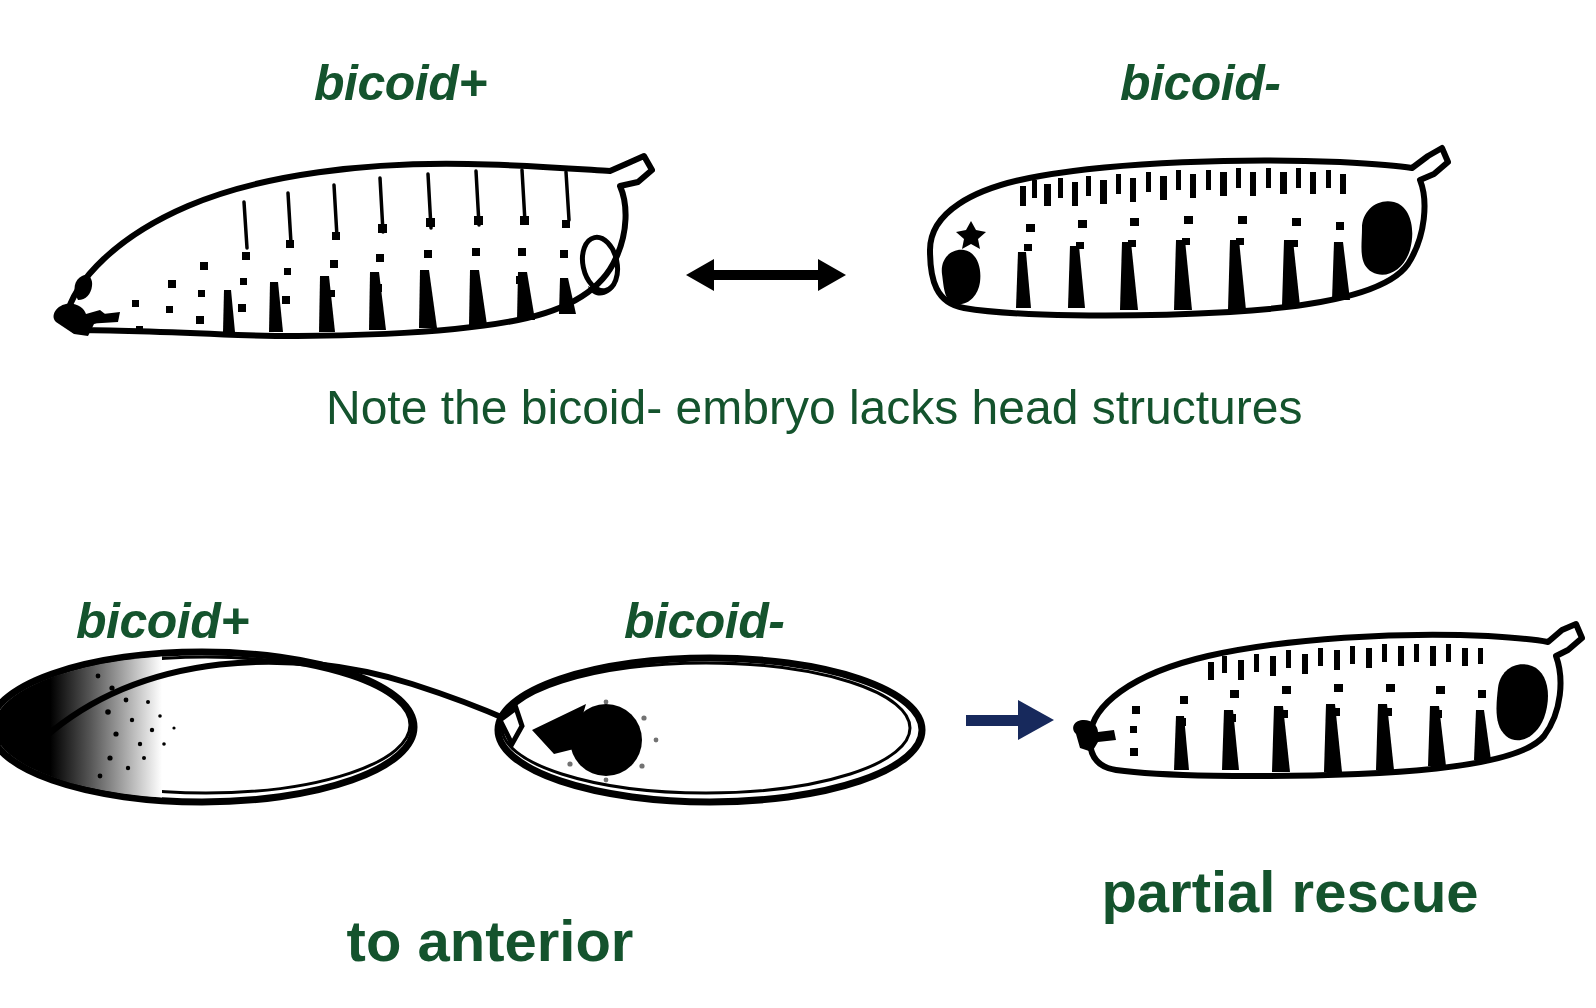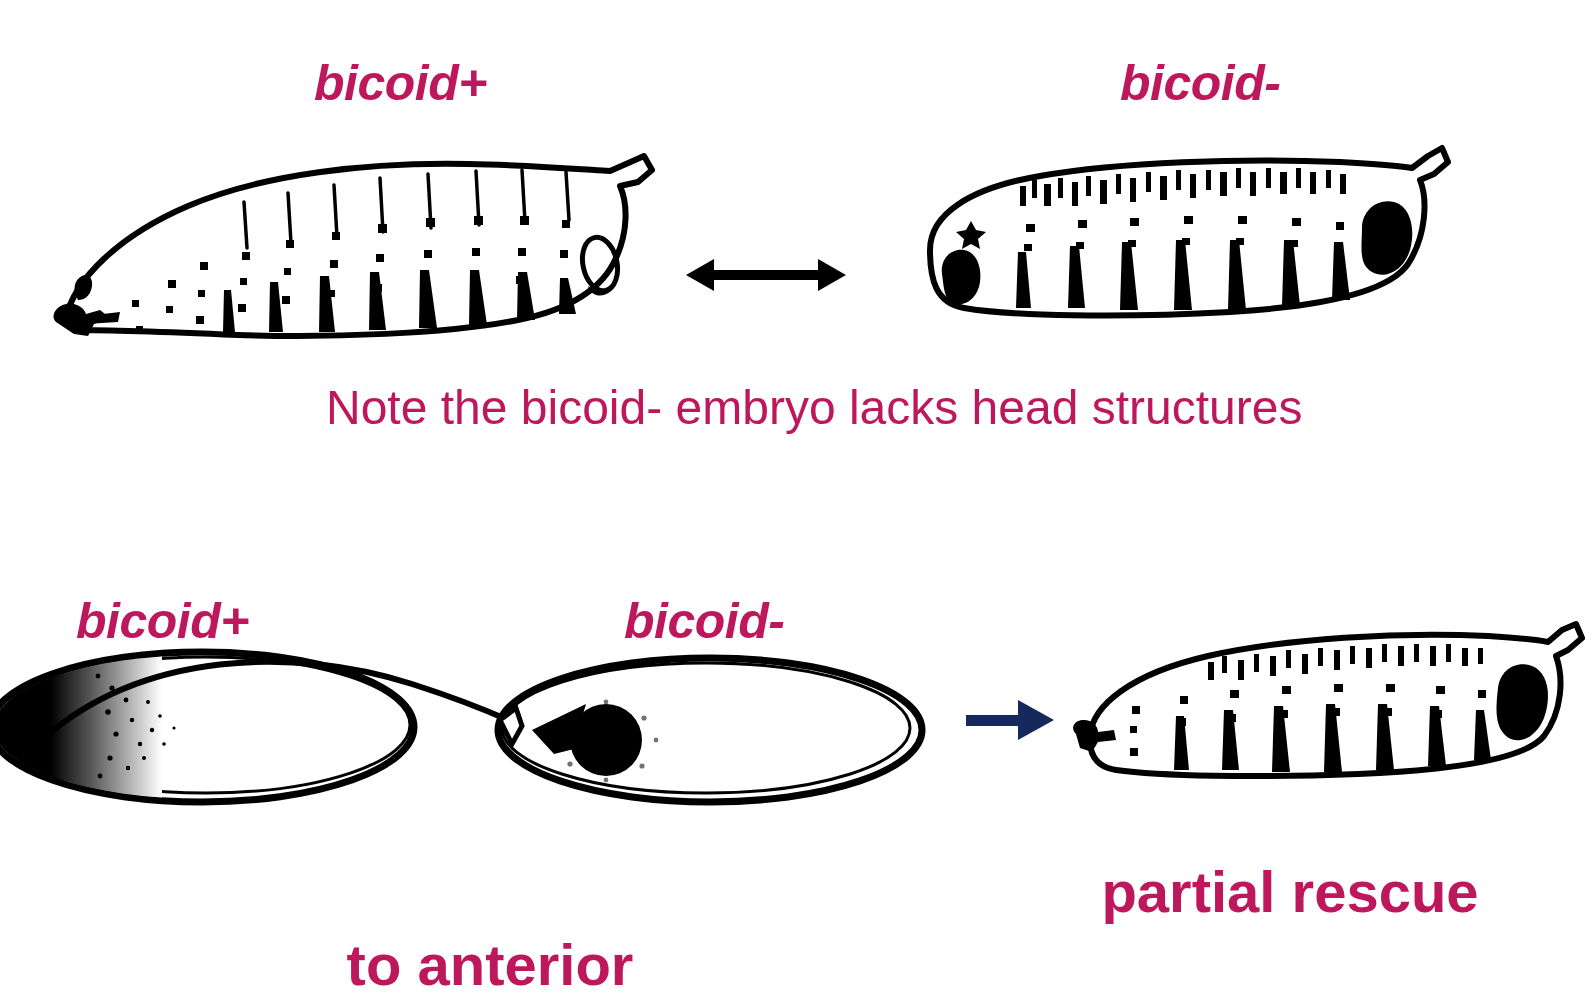--- a/index.html
+++ b/index.html
@@ -12,21 +12,21 @@
     width: 1596px;
     height: 1008px;
     background: #ffffff;
     overflow: hidden;
     font-family: "Liberation Sans", sans-serif;
     color: #000000;
   }
   .lbl {
     position: absolute;
     white-space: nowrap;
-    color: #be185d;
+    color: #14532d;
     line-height: 1;
   }
   .genotype {
     font-family: "Liberation Sans", sans-serif;
     font-weight: bold;
     font-style: italic;
     font-size: 50px;
     letter-spacing: -0.5px;
   }
   .note {
@@ -391,19 +391,19 @@
           <rect x="326" y="96" width="8" height="8"></rect>
         <rect x="378" y="74" width="9" height="8"></rect>
           <rect x="376" y="98" width="8" height="8"></rect>
         <rect x="420" y="78" width="8" height="8"></rect>
           <rect x="418" y="100" width="8" height="8"></rect>
       </g>
     </svg>
   </div>
 
 
-  <div class="lbl caption" style="left:180px; top:936px; width:620px;">to anterior</div>
+  <div class="lbl caption" style="left:180px; top:912px; width:620px;">to anterior</div>
 
   <div class="lbl caption" style="left:1020px; top:846px; width:540px;margin-top:17px;">partial rescue</div>
 
   <div class="lbl pagenum" style="left:1536px; top:1002px;">27</div>
 
 </div>
 
 </body></html>

